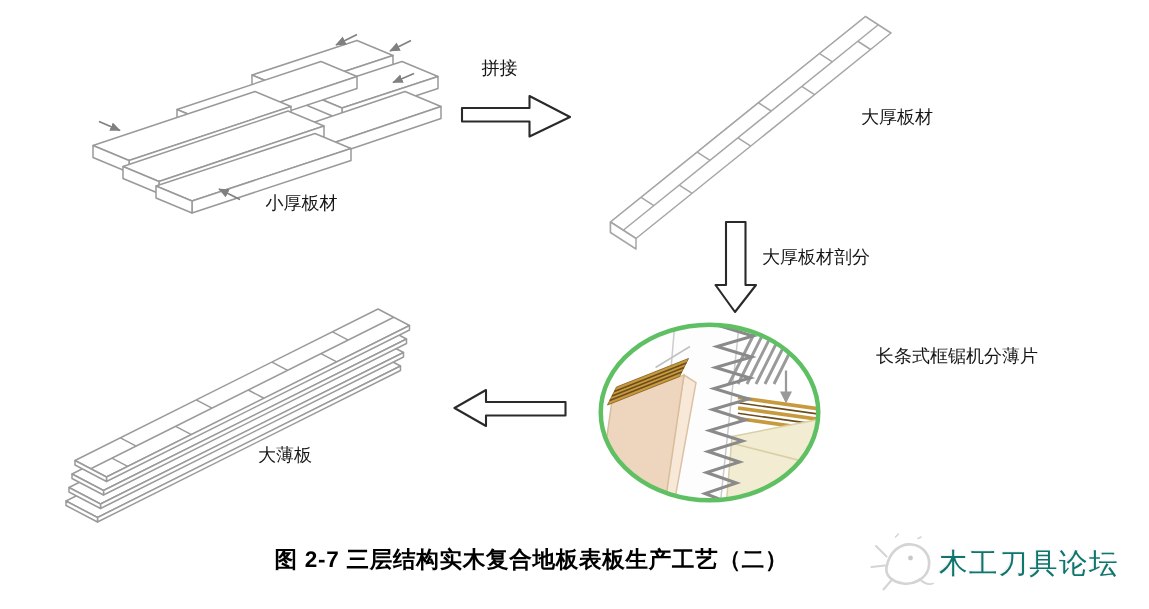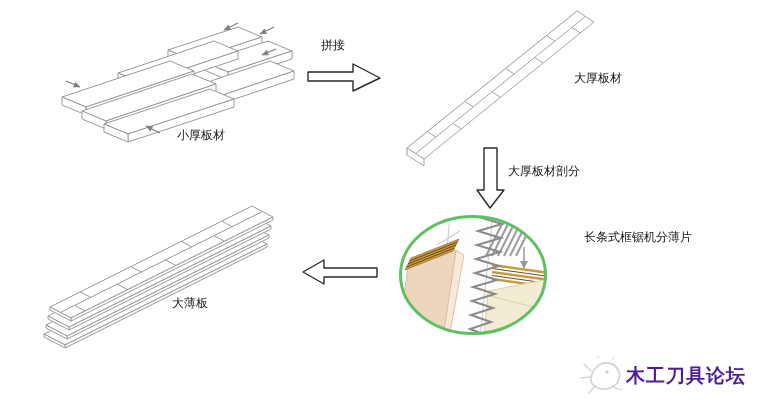--- a/index.html
+++ b/index.html
@@ -24,23 +24,23 @@
     font-size:15px;
     font-weight:bold;
     letter-spacing:0.5px;
     color:#000000;
     white-space:nowrap;
   }
   .watermark-text{
     position:absolute;
     left:626px;top:363px;
     font-size:19px;
-    font-weight:bold;
+    font-weight:normal;
     letter-spacing:1px;
-    color:#4c1d95;
+    color:#0f766e;
     text-shadow:1px 1px 0 #ffffff,-1px -1px 0 #f2f2f2;
     white-space:nowrap;
   }
 </style>
 </head>
 <body>
 
 <div class="canvas">
 
 <svg width="766" height="406" viewBox="0 0 766 406">
@@ -202,16 +202,17 @@
   </g>
 </svg>
 
 <div class="lbl" style="left:177px;top:130px;font-family:Liberation Mono, monospace;">小厚板材</div>
 <div class="lbl" style="left:321px;top:39px;">拼接</div>
 <div class="lbl" style="left:574px;top:72px;">大厚板材</div>
 <div class="lbl" style="left:508px;top:165px;">大厚板材剖分</div>
 <div class="lbl" style="left:538px;top:231px;margin-left:46px;">长条式框锯机分薄片</div>
 <div class="lbl" style="left:172px;top:297px;">大薄板</div>
 
+<div class="caption">图 2-7 三层结构实木复合地板表板生产工艺（二）</div>
 
 <div class="watermark-text">木工刀具论坛</div>
 
 </div>
 
 </body></html>

